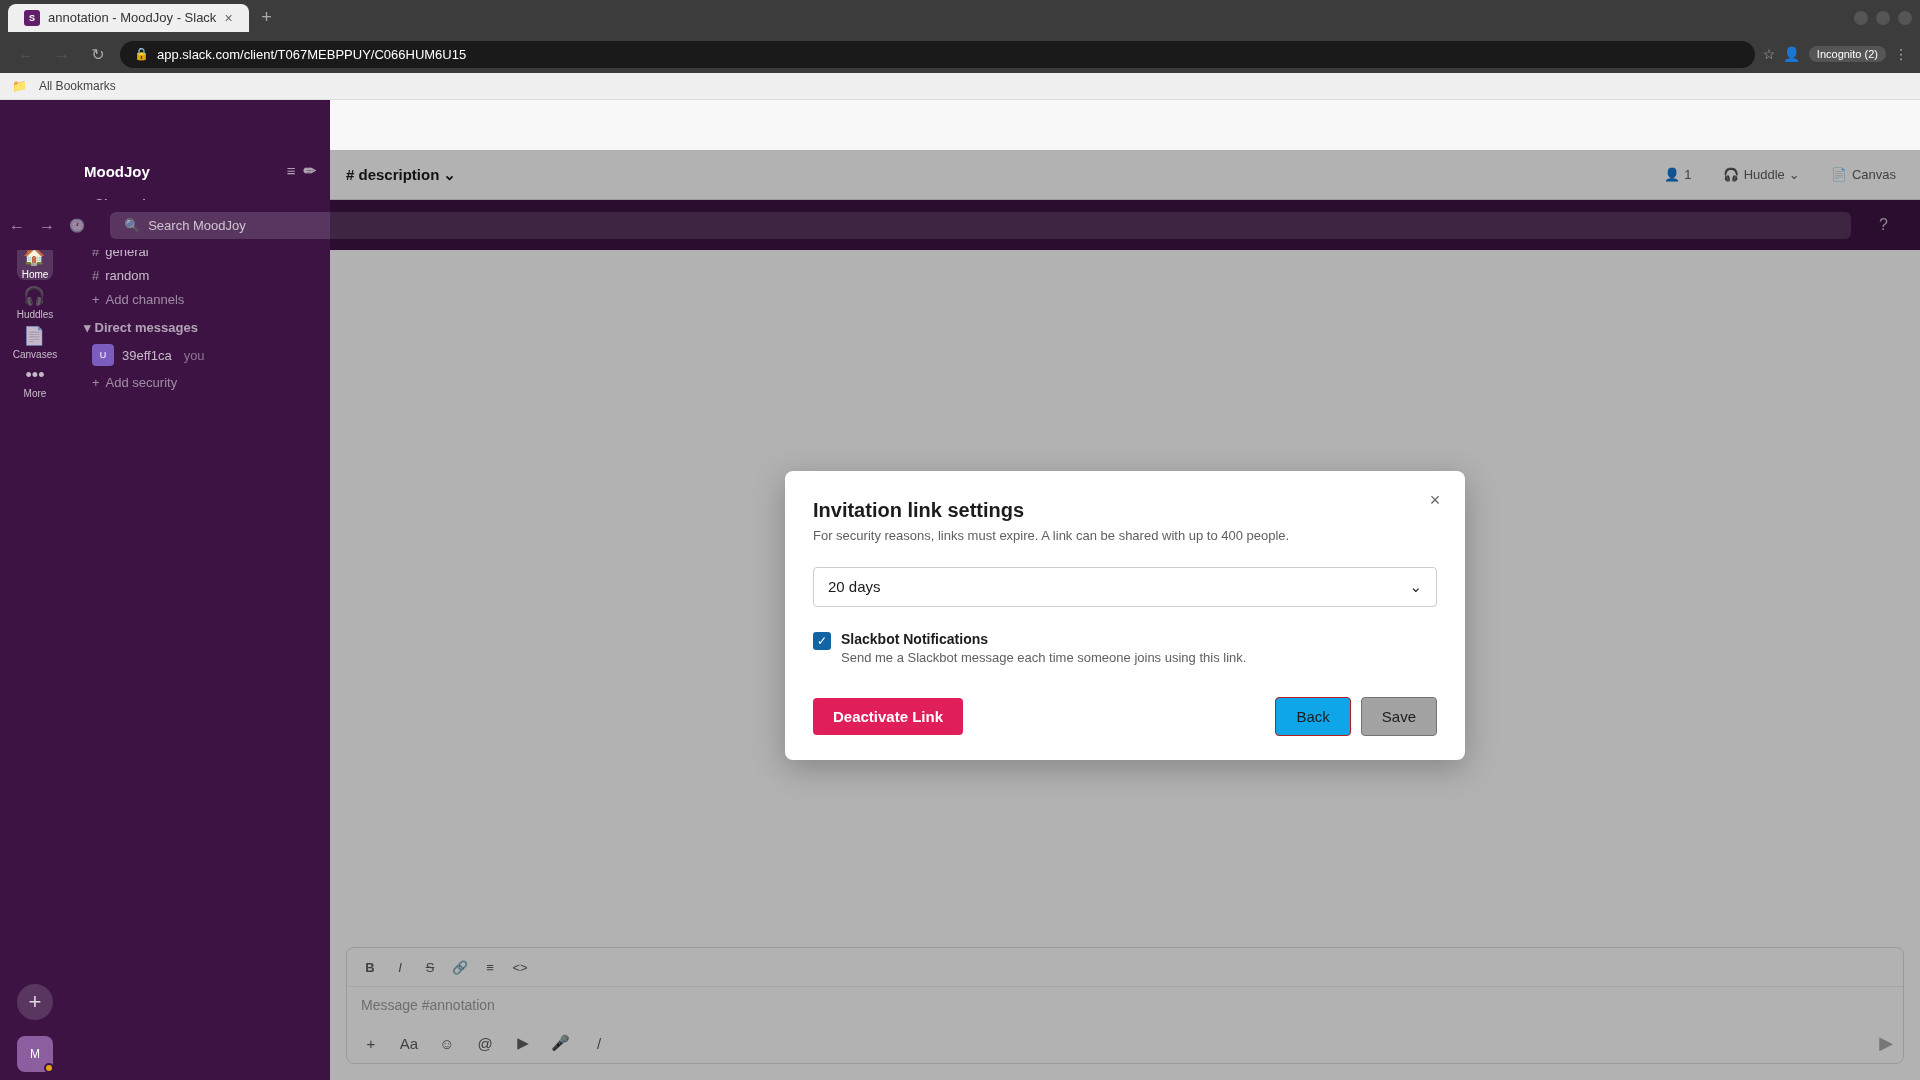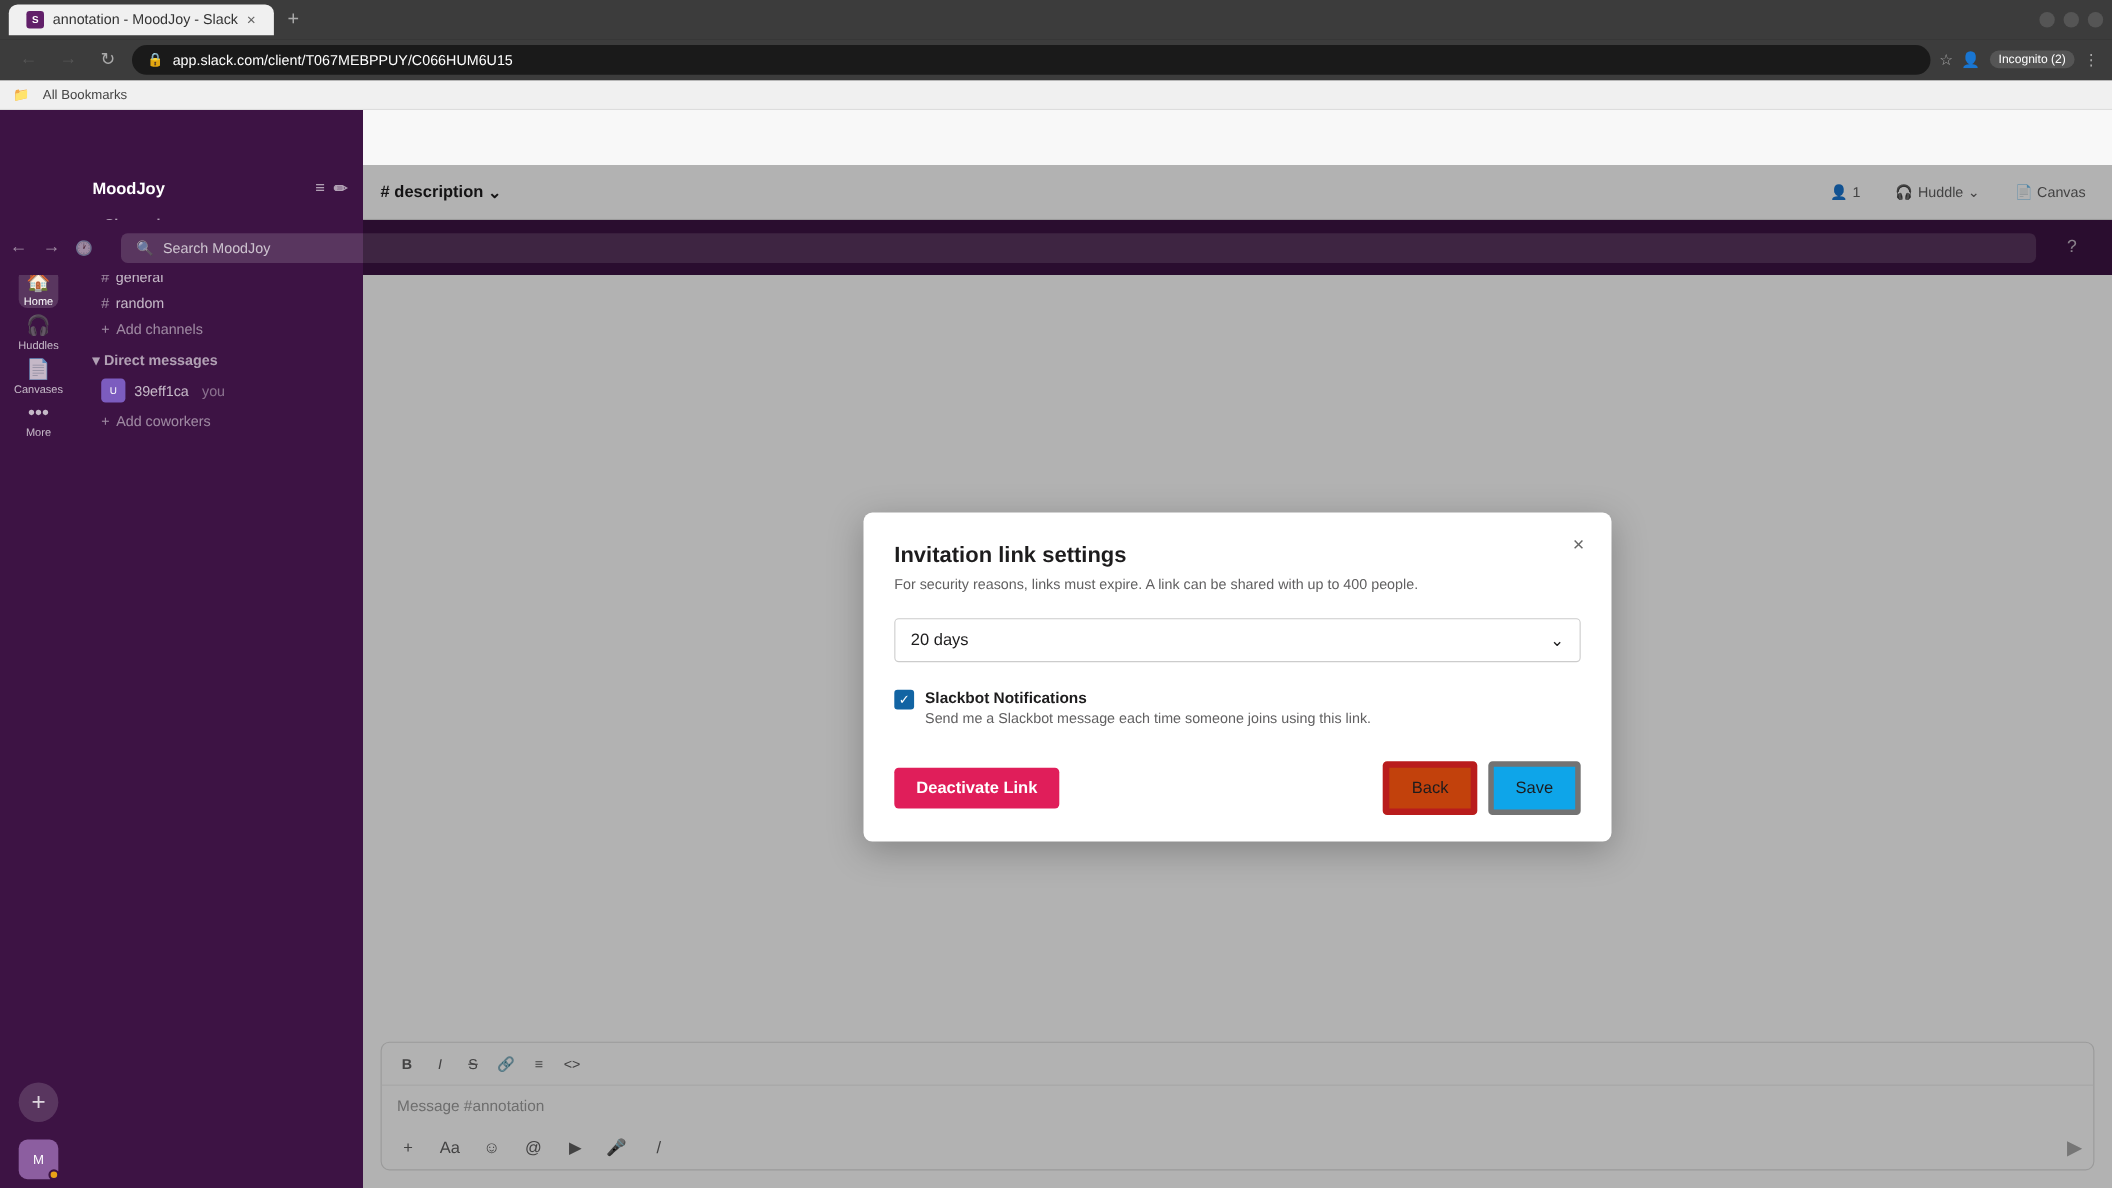--- a/index.html
+++ b/index.html
@@ -453,33 +453,33 @@
       color: #fff;
       border: none;
       border-radius: 4px;
       padding: 10px 20px;
       font-size: 15px;
       font-weight: 600;
       cursor: pointer;
     }
     .modal-footer-right { display: flex; gap: 10px; }
     .btn-back {
-      background: #c2410c;
+      background: #0ea5e9;
       color: #1d1c1d;
-      border: 6px solid #b91c1c;
+      border: 1px solid #b91c1c;
       border-radius: 4px;
       padding: 10px 20px;
       font-size: 15px;
       cursor: pointer;
       text-align: right;
     }
     .btn-save {
-      background: #0ea5e9;
+      background: #a3a3a3;
       color: #1d1c1d;
-      border: 5px solid #737373;
+      border: 1px solid #737373;
       border-radius: 4px;
       padding: 10px 20px;
       font-size: 15px;
       cursor: pointer;
     }
   </style>
 </head>
 <body>
 
 <div class="browser-chrome">
@@ -596,21 +596,21 @@
       <span>▾</span>
       <span>Direct messages</span>
     </div>
     <div class="dm-item">
       <div class="dm-avatar">U</div>
       <span>39eff1ca</span>
       <span style="margin-left:4px;color:rgba(255,255,255,0.4);">you</span>
     </div>
     <div class="add-item">
       <span>+</span>
-      <span>Add coworkers</span>
+      <span>Add security</span>
     </div>
   </div>
 
   <div class="main-content">
 
     <div class="channel-header">
       <div class="channel-title">
         <span># description</span>
         <span>⌄</span>
       </div>

